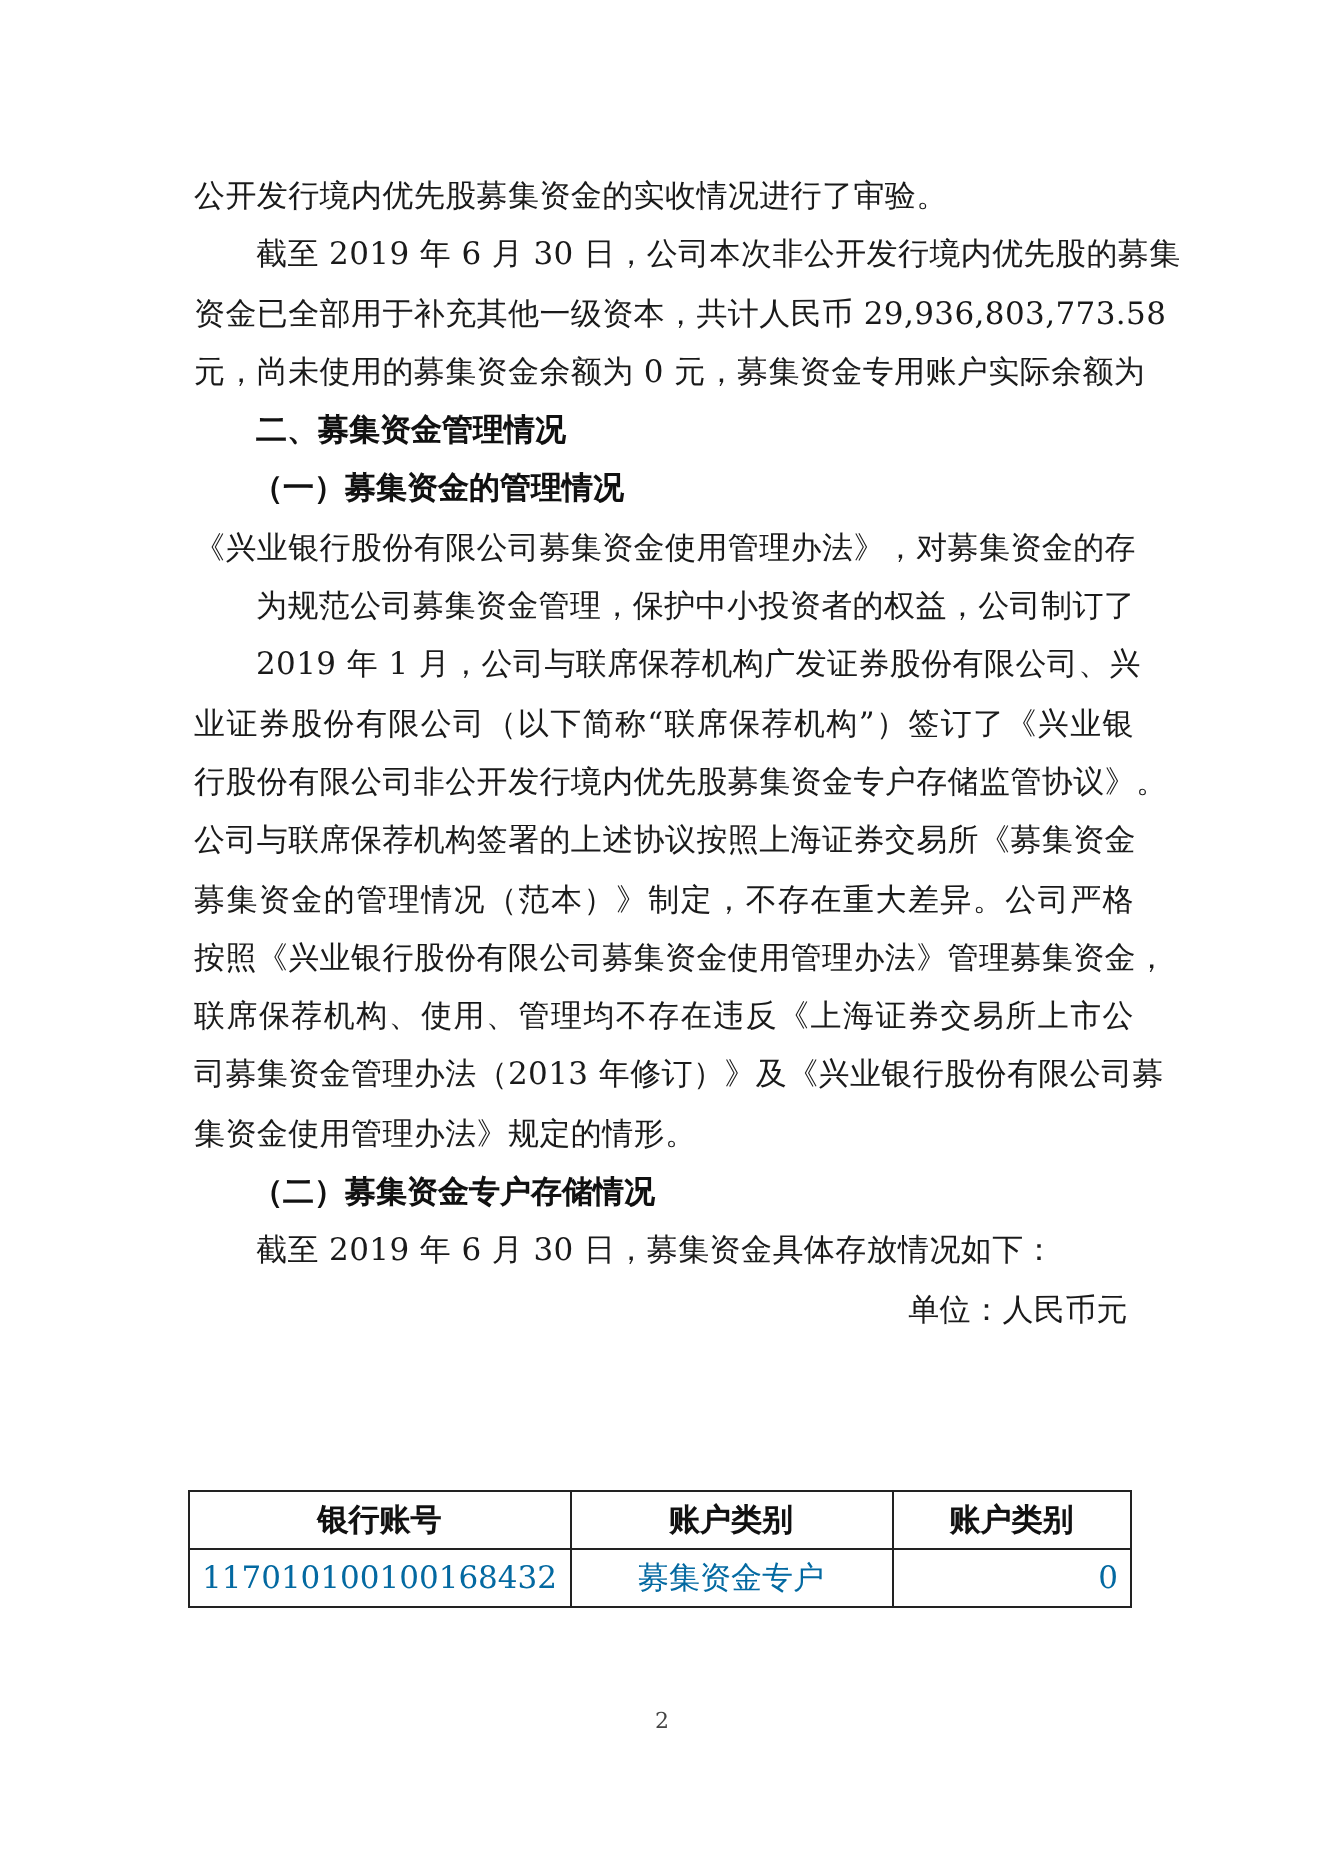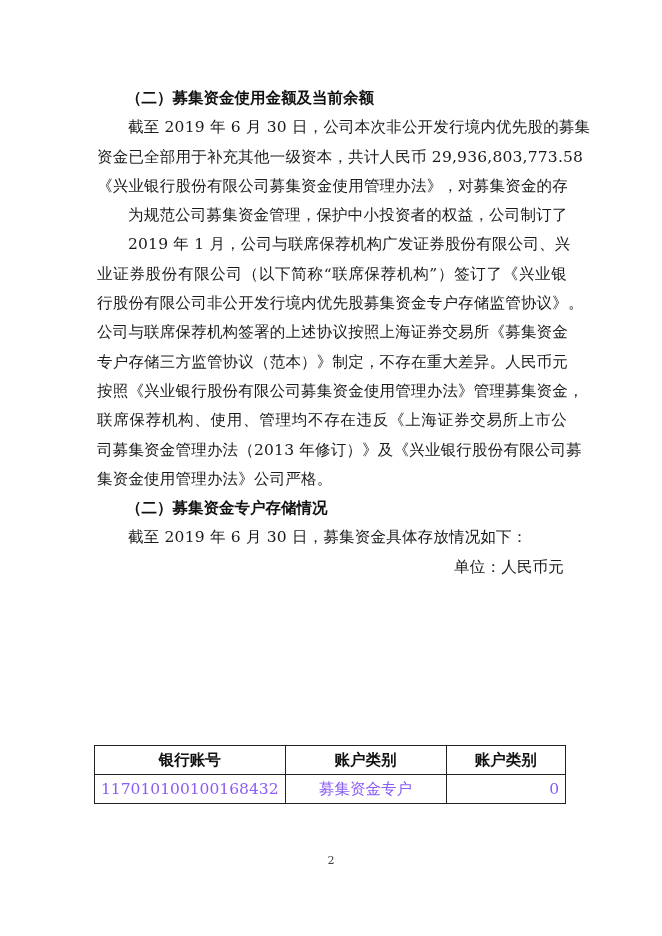--- a/index.html
+++ b/index.html
@@ -65,54 +65,57 @@
       padding: 0 6px;
     }
     table.deposit th {
       font-family: Liberation Sans, sans-serif;
       font-weight: bold;
       text-align: center;
       color: #111;
     }
     table.deposit td {
       font-family: "DejaVu Serif", "Liberation Serif", serif;
-      color: #8b5cf6;
+      color: #0369a1;
       margin-left: 23px;
     }
     td.col-acct { text-align: left; padding-left: 3px; }
     td.col-type { text-align: center; }
     td.col-bal { text-align: right; padding-right: 4px; }
     .page-num {
       position: absolute;
       left: 0;
       width: 662px;
       top: 854px;
       text-align: center;
       font-size: 11px;
       color: #444;
     }
   </style>
 </head>
 <body>
 
 <div class="page">
-  <div class="heading">（二）募集资金使用金额及当前余额</div>
+  <div class="line">公开发行境内优先股募集资金的实收情况进行了审验。</div>
   <div class="line indent justify">截至 2019 年 6 月 30 日，公司本次非公开发行境内优先股的募集</div>
   <div class="line justify">资金已全部用于补充其他一级资本，共计人民币 29,936,803,773.58</div>
+  <div class="line justify">元，尚未使用的募集资金余额为 0 元，募集资金专用账户实际余额为</div>
+  <div class="heading h1">二、募集资金管理情况</div>
+  <div class="heading">（一）募集资金的管理情况</div>
   <div class="line justify">《兴业银行股份有限公司募集资金使用管理办法》，对募集资金的存</div>
   <div class="line indent justify">为规范公司募集资金管理，保护中小投资者的权益，公司制订了</div>
   <div class="line indent justify">2019 年 1 月，公司与联席保荐机构广发证券股份有限公司、兴</div>
   <div class="line justify">业证券股份有限公司（以下简称“联席保荐机构”）签订了《兴业银</div>
   <div class="line justify">行股份有限公司非公开发行境内优先股募集资金专户存储监管协议》。</div>
   <div class="line justify">公司与联席保荐机构签署的上述协议按照上海证券交易所《募集资金</div>
-  <div class="line justify">专户存储三方监管协议（范本）》制定，不存在重大差异。人民币元</div>
+  <div class="line justify">募集资金的管理情况（范本）》制定，不存在重大差异。公司严格</div>
   <div class="line justify">按照《兴业银行股份有限公司募集资金使用管理办法》管理募集资金，</div>
   <div class="line justify">联席保荐机构、使用、管理均不存在违反《上海证券交易所上市公</div>
   <div class="line justify">司募集资金管理办法（2013 年修订）》及《兴业银行股份有限公司募</div>
-  <div class="line">集资金使用管理办法》公司严格。</div>
+  <div class="line">集资金使用管理办法》规定的情形。</div>
   <div class="heading">（二）募集资金专户存储情况</div>
   <div class="line indent">截至 2019 年 6 月 30 日，募集资金具体存放情况如下：</div>
   <div class="line unit">单位：人民币元</div>
 </div>
 
 <table class="deposit">
   <thead>
     <tr>
       <th style="width:150px">银行账号</th>
       <th style="width:148px">账户类别</th>

